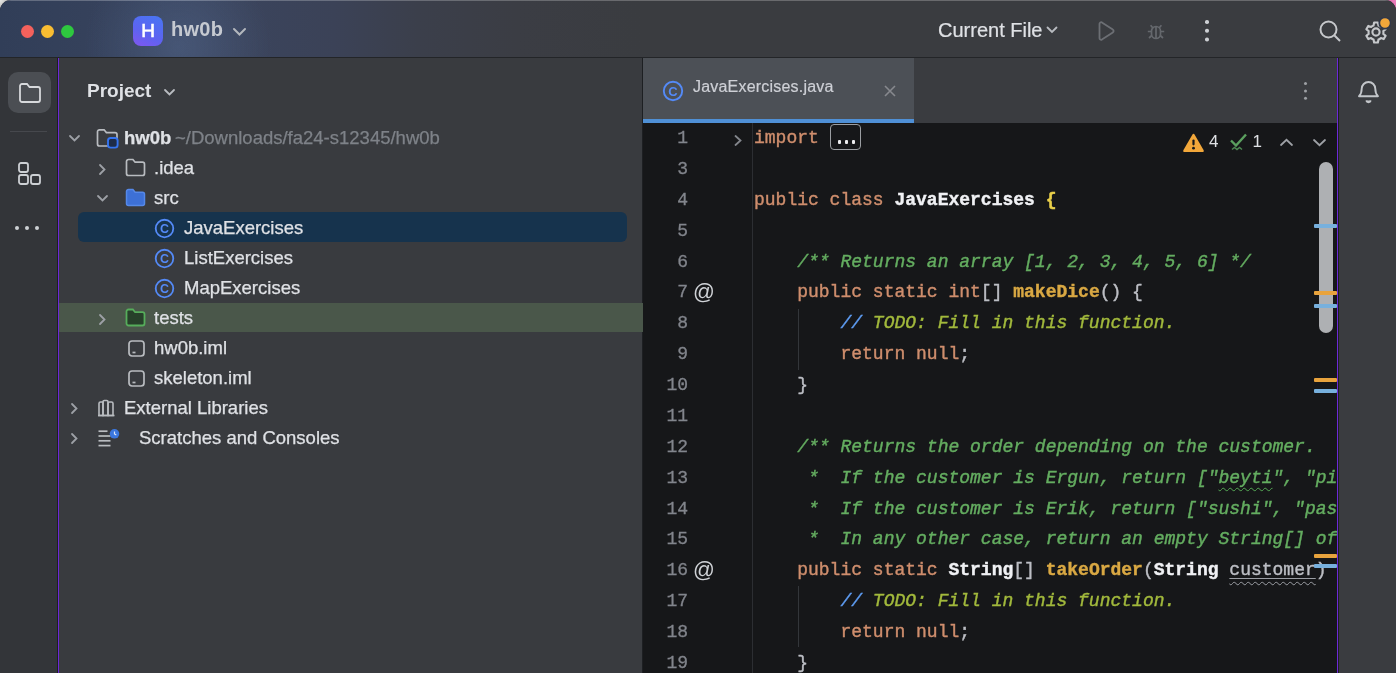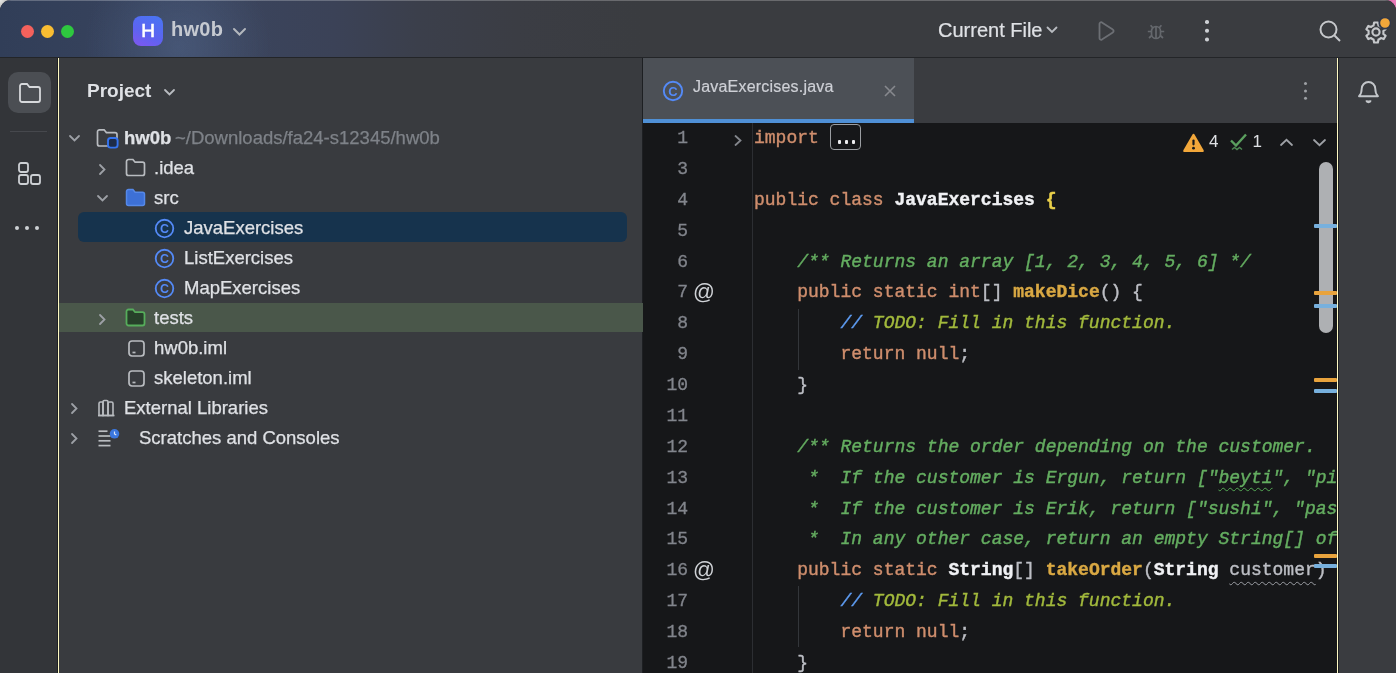--- a/index.html
+++ b/index.html
@@ -15,21 +15,21 @@
 .d3{left:61px;background:#2ec83f;}
 .hicon{position:absolute;left:133px;top:15px;width:30px;height:30px;border-radius:8px;
  background:linear-gradient(205deg,#4a74f3 8%,#5d63f1 58%,#8156ef 100%);
  color:#fff;font-size:19px;text-align:center;line-height:29px;-webkit-text-stroke:0.6px #fff;}
 .projname{position:absolute;left:171px;top:17px;font-size:20px;font-weight:bold;color:#c6cad1;letter-spacing:.3px;}
 .tchev{position:absolute;left:232px;top:26px;}
 .curfile{position:absolute;left:938px;top:18px;font-size:20px;letter-spacing:0;color:#dfe1e5;-webkit-text-stroke:0.2px currentColor;}
 .cfchev{position:absolute;left:1046px;top:25px;}
 .ticon{position:absolute;top:16px;}
 
-.mainrow{position:absolute;left:0;top:58px;width:1396px;height:615px;background:#fef9c3;}
+.mainrow{position:absolute;left:0;top:58px;width:1396px;height:615px;background:#6d28d9;}
 .leftbar{position:absolute;left:0;top:0;width:58px;height:615px;background:#333539;border-right:1px solid #1d1f22;}
 .toolbtn{position:absolute;left:8px;top:14px;width:43px;height:41px;border-radius:10px;background:#4b4e53;}
 .lbdiv{position:absolute;left:10px;top:73px;width:37px;height:1px;background:#46484d;}
 .project{position:absolute;left:59px;top:0;width:584px;height:615px;background:#393b3f;border-right:1px solid #1d1f22;}
 .phead{position:absolute;left:28px;top:22px;font-size:19px;font-weight:bold;color:#dfe1e5;}
 .pchev{position:absolute;left:104px;top:30px;}
 
 .trow{position:absolute;left:0;height:30px;width:584px;display:flex;align-items:center;font-size:18.5px;color:#dfe1e5;white-space:pre;-webkit-text-stroke:0.25px currentColor;}
 .sel{position:absolute;left:19px;top:154px;width:549px;height:30px;border-radius:6px;background:#16334d;}
 .grow{position:absolute;left:0;top:245px;width:584px;height:29px;background:#4a574a;}
@@ -50,21 +50,21 @@
 .code{position:absolute;left:111px;height:31px;line-height:31px;color:#bcbec4;-webkit-text-stroke:0.4px currentColor;}
 .k{color:#cf8e6d;}
 .cls{color:#f0f1f4;font-weight:bold;}
 .mtd{color:#d9a843;font-weight:bold;}
 .doc{color:#64ad60;font-style:italic;}
 .todo{color:#a2b93c;font-style:italic;}
 .slash{color:#5f9ef5;font-style:italic;}
 .ybrace{color:#e8cf4a;font-weight:bold;}
 .wavyg{text-decoration:underline;text-decoration-style:wavy;text-decoration-color:#54a854;text-decoration-thickness:1px;text-underline-offset:4px;}
 .wavyw{text-decoration:underline;text-decoration-style:wavy;text-decoration-color:#9b9ea4;text-decoration-thickness:1px;text-underline-offset:6px;}
-.usol{text-decoration-style:solid;text-decoration-color:#9b9ea4;text-decoration-thickness:1.2px;text-underline-offset:3px;}
+.usol{text-decoration:underline;text-decoration-style:solid;text-decoration-color:#9b9ea4;text-decoration-thickness:1.2px;text-underline-offset:3px;}
 .foldbox{position:relative;display:inline-block;border:1px solid #9b9ea2;border-radius:4px;width:31px;height:26px;vertical-align:-7px;}
 .folddots{position:absolute;left:7px;top:15px;width:3.6px;height:3.6px;border-radius:1px;background:#ececee;box-shadow:7px 0 0 #ececee,14px 0 0 #ececee;}
 .iguide{position:absolute;width:1px;background:#33363a;}
 
 .iwidget{position:absolute;top:9px;left:540px;height:20px;display:flex;align-items:center;font-family:"Liberation Sans",sans-serif;}
 .icount{color:#dfe1e5;font-size:17px;}
 
 .sthumb{position:absolute;left:676px;top:39px;width:14px;height:171px;border-radius:7px;background:#aeb0b3;}
 .mark{position:absolute;left:671px;width:23px;height:4px;border-radius:1px;}
 .mc{background:#77b0dd;}

